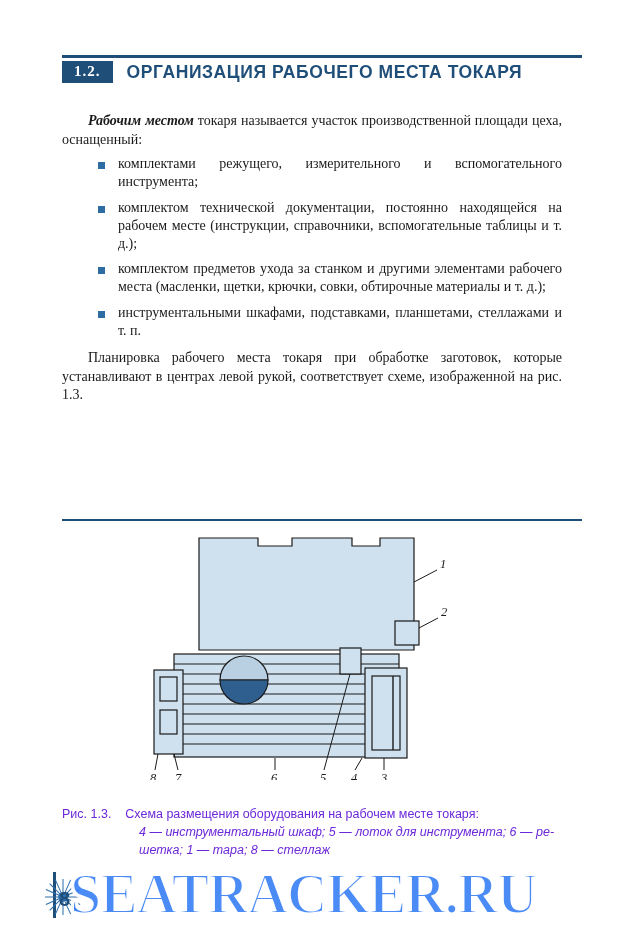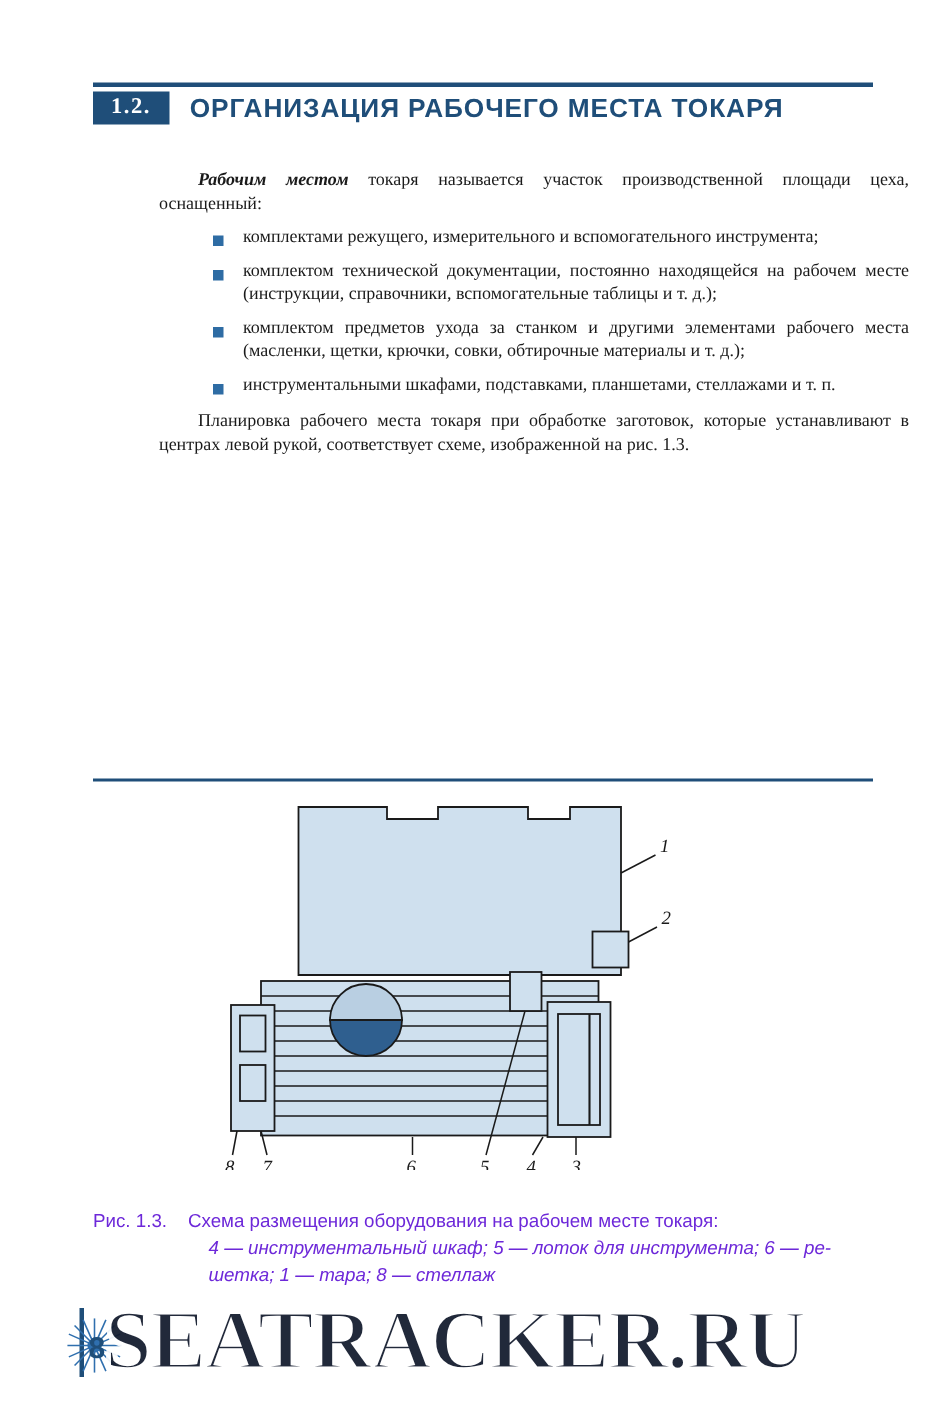--- a/index.html
+++ b/index.html
@@ -53,24 +53,23 @@
     letter-spacing: 0.6px;
     white-space: nowrap;
   }
 
   
   .content {
     position: absolute;
     left: 62px;
     width: 500px;
     top: 112px;
-    font-size: 12px;
+    font-size: 14px;
     line-height: 1.33;
     text-align: justify;
-    margin-left: 44px;
   }
   .para {
     margin: 0 0 2px 0;
     text-indent: 26px;
   }
   .lead-bold {
     font-weight: bold;
     font-style: italic;
   }
 
@@ -175,21 +174,21 @@
   .watermark {
     position: absolute;
     left: 70px;
     top: 862px;
     width: 545px;
     height: 72px;
     font-family: "Liberation Serif", serif;
     font-weight: bold;
     font-size: 56px;
     letter-spacing: -1px;
-    color: #0f172a;
+    color: #3b82f6;
     -webkit-text-stroke: 2px #ffffff;
     text-shadow:
       2px 0 0 #ffffff, -2px 0 0 #ffffff,
       0 2px 0 #ffffff, 0 -2px 0 #ffffff,
       2px 2px 0 #ffffff, -2px -2px 0 #ffffff,
       2px -2px 0 #ffffff, -2px 2px 0 #ffffff;
     white-space: nowrap;
     opacity: 0.92;
   }
 </style>

